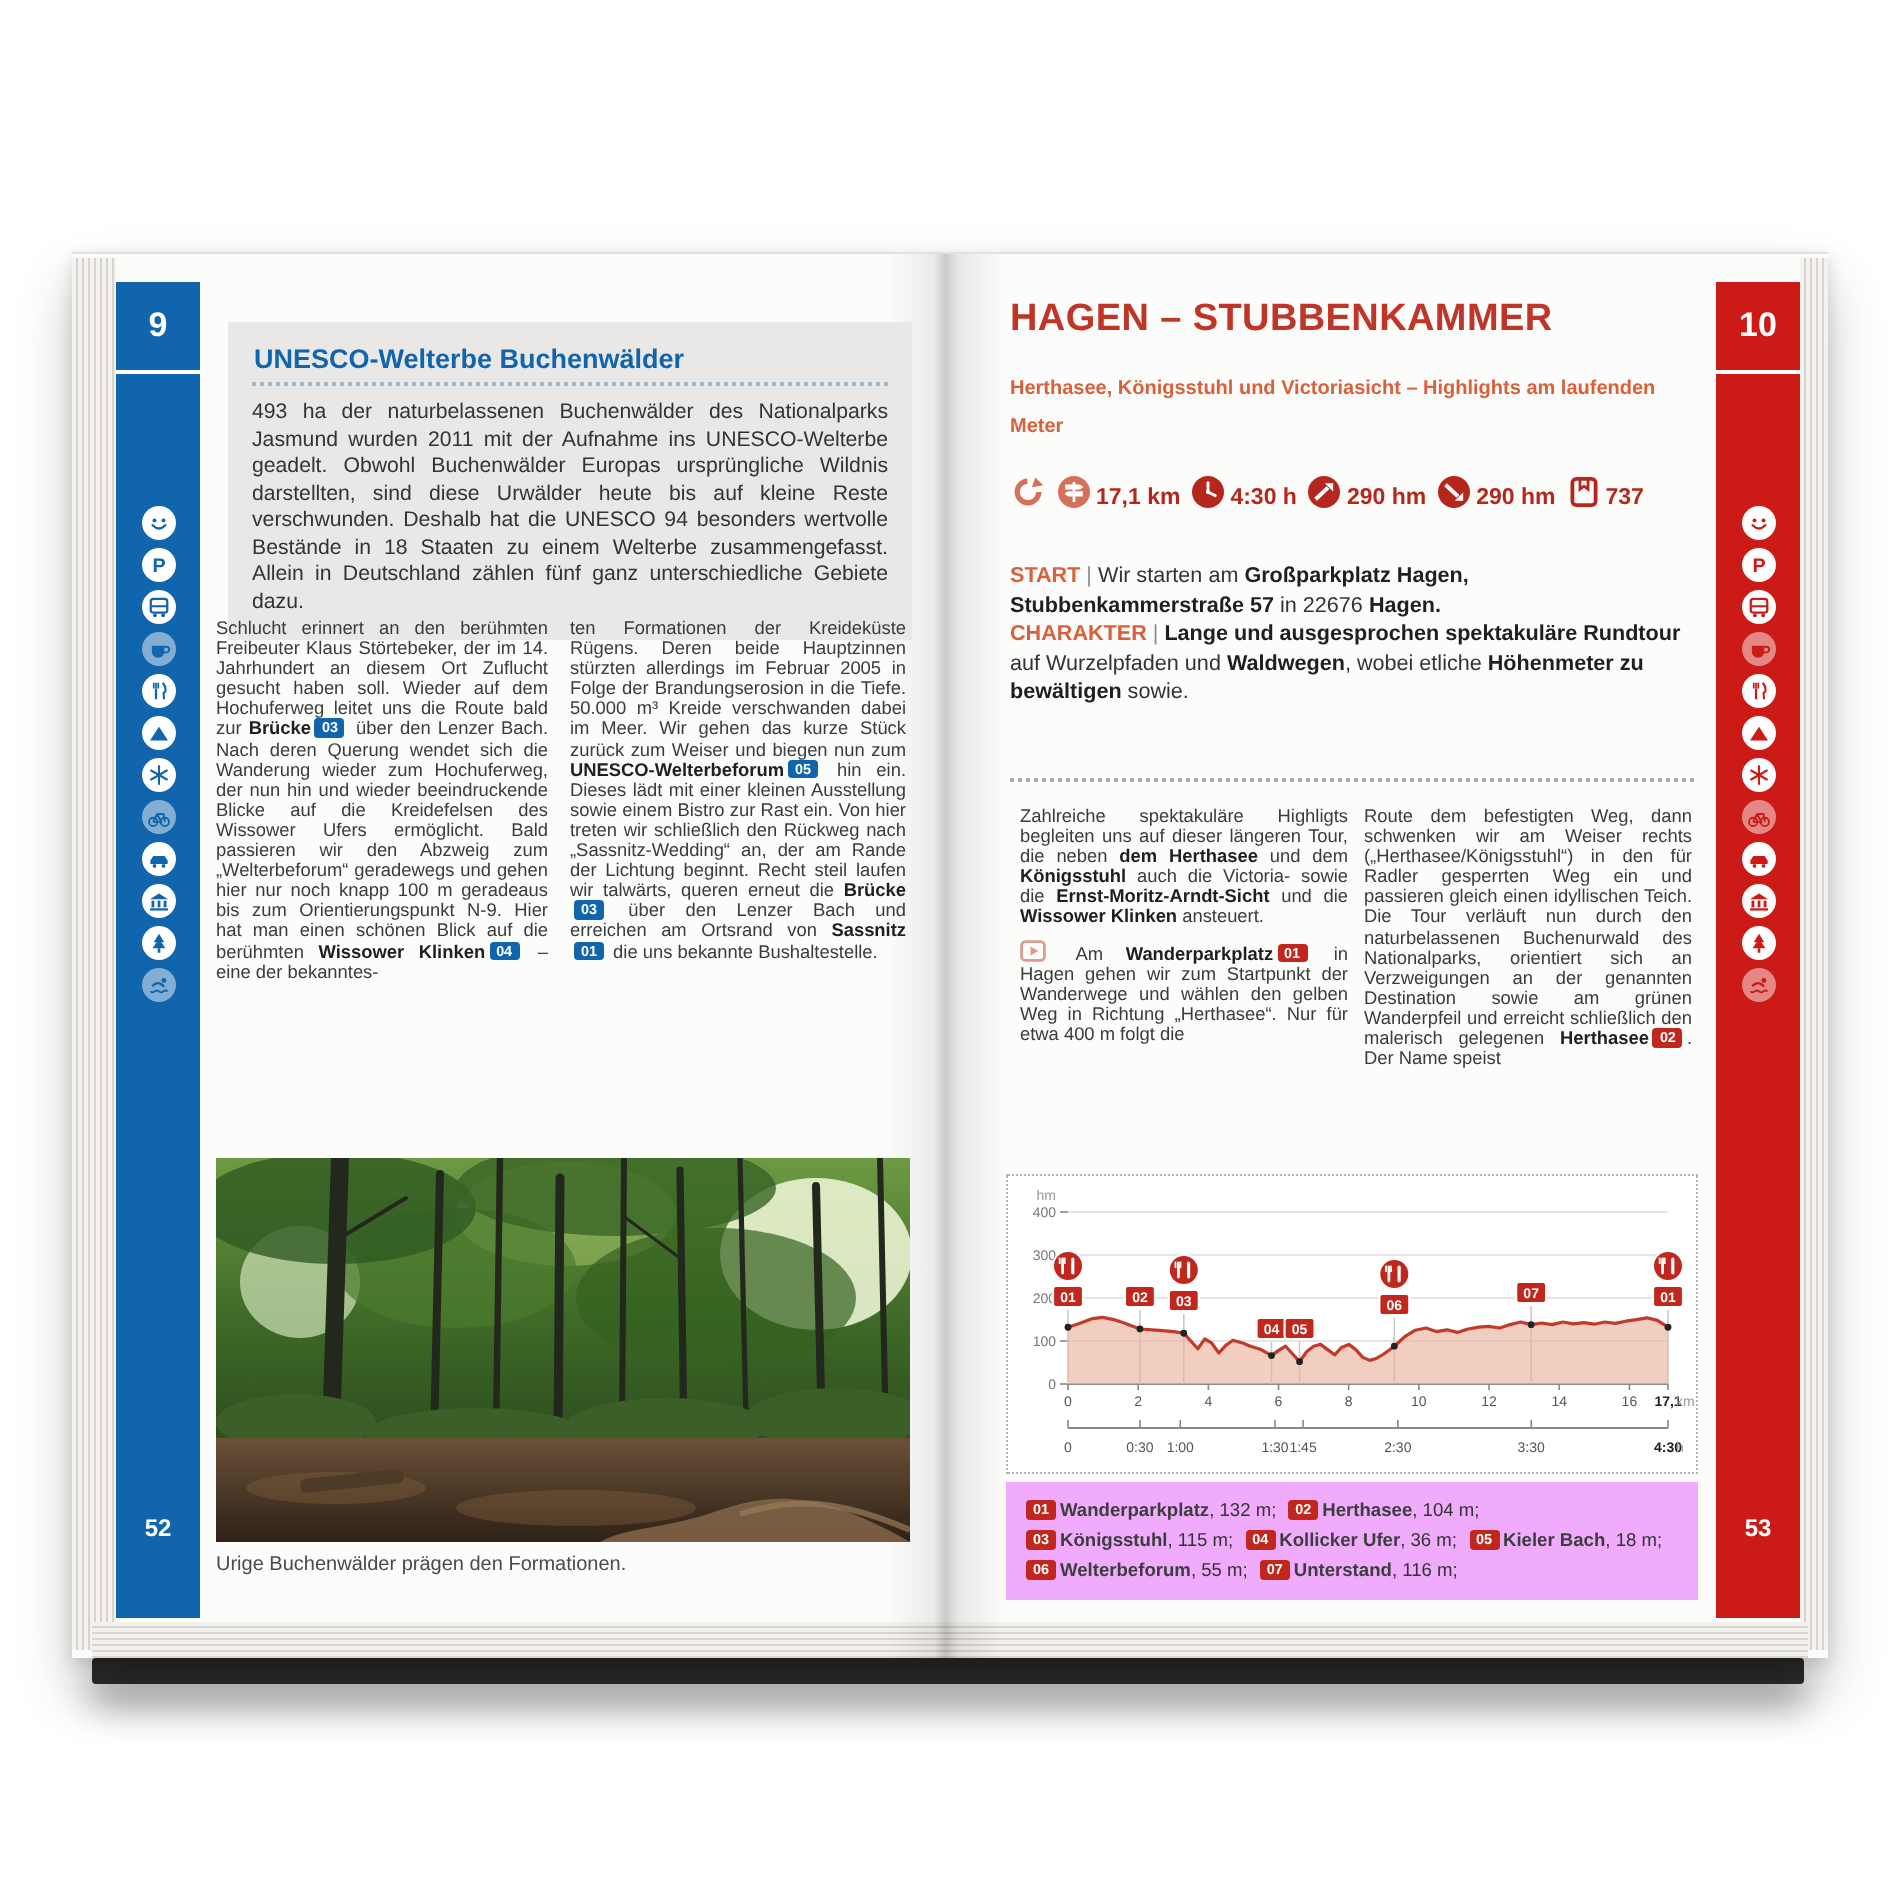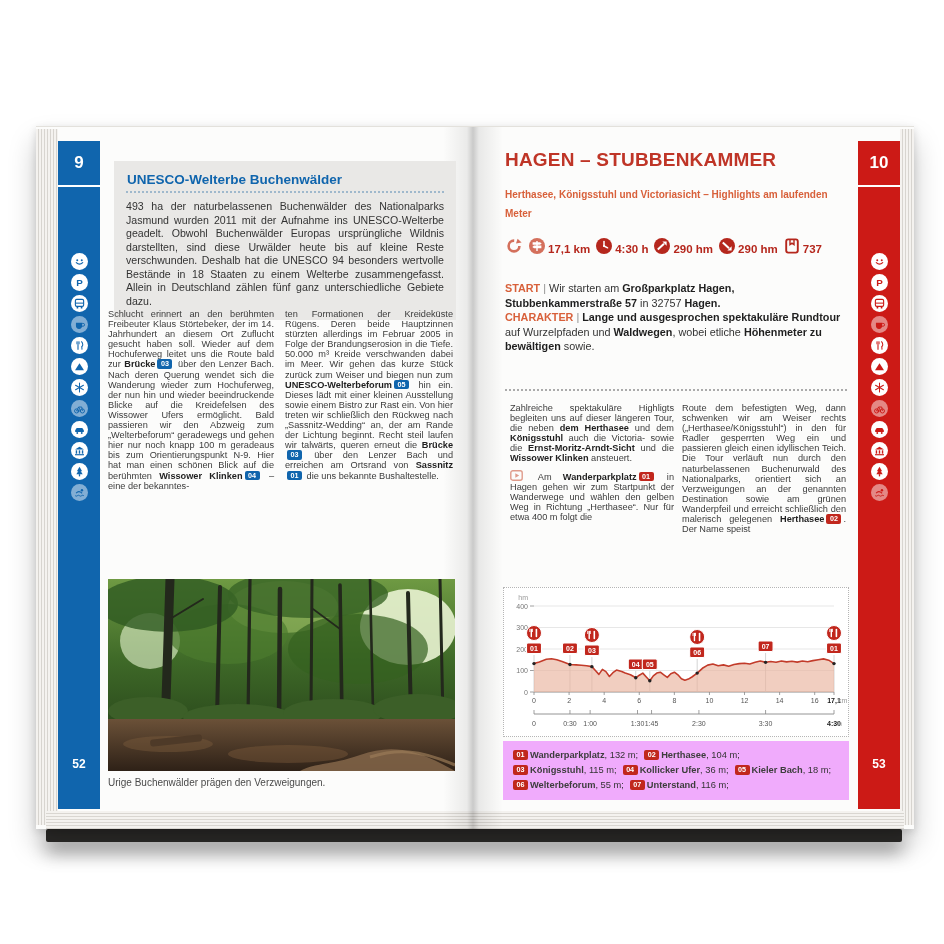--- a/index.html
+++ b/index.html
@@ -321,21 +321,21 @@
         <ellipse cx="310" cy="130" rx="45" ry="15"></ellipse>
       </g>
       <rect x="0" y="140" width="347" height="52" fill="url(#pg2)"></rect>
       <ellipse cx="60" cy="165" rx="45" ry="8" fill="#7a5a3c" opacity="0.45"></ellipse>
       <ellipse cx="180" cy="175" rx="60" ry="9" fill="#81603f" opacity="0.4"></ellipse>
       <path d="M347 192 C305 168 282 166 252 176 C224 186 206 184 192 192 Z" fill="#7f6347" opacity="0.9"></path>
       <path d="M347 186 C310 170 288 170 262 178" stroke="#9a7a57" stroke-width="3" fill="none" opacity="0.7"></path>
       <rect x="42" y="158" width="52" height="7" rx="3" fill="#4e3a28" transform="rotate(-6 68 161)"></rect>
     </svg>
   </div>
-  <div class="abs caption">Urige Buchenwälder prägen den Verzweigungen.</div>
+  <div class="abs caption">Urige Buchenwälder prägen den Formationen.</div>
 
   <div class="abs rp-title">HAGEN – STUBBENKAMMER</div>
   <div class="abs rp-sub">Herthasee, Königsstuhl und Victoriasicht – Highlights am laufenden Meter</div>
   <div class="abs stats">
       <div class="stat">
         <svg viewBox="0 0 18 18">
           <circle cx="9" cy="9" r="5.4" fill="none" stroke="#d4705c" stroke-width="2.6" stroke-dasharray="25 9"></circle>
           <path d="M12.6 1.8 L16.6 5.6 L11 6.6 z" fill="#d4705c"></path>
         </svg>
       </div>
@@ -377,21 +377,21 @@
       </div>
       <div class="stat">
         <svg viewBox="0 0 18 18">
           <rect x="3.2" y="2.4" width="11.6" height="13.2" rx="2" fill="none" stroke="#b5271d" stroke-width="1.9"></rect>
           <path d="M7 2.4 v5.2 l2-1.5 2 1.5 v-5.2" fill="none" stroke="#b5271d" stroke-width="1.4"></path>
         </svg>
         <span class="val">737</span>
       </div>
     </div>
   <div class="abs startblock">
-      <p class="rich-p"><span class="olabel b">START</span><span class="grey"> | </span><span class="">Wir starten am </span><span class="b">Großparkplatz Hagen, Stubbenkammerstraße 57</span><span class=""> in 32757 </span><span class="b">Hagen.</span></p>
+      <p class="rich-p"><span class="olabel b">START</span><span class="grey"> | </span><span class="">Wir starten am </span><span class="b">Großparkplatz Hagen, Stubbenkammerstraße 57</span><span class=""> in 22676 </span><span class="b">Hagen.</span></p>
       <p class="rich-p"><span class="olabel b">CHARAKTER</span><span class="grey"> | </span><span class="b">Lange und ausgesprochen spektakuläre Rundtour</span><span class=""> auf Wurzelpfaden und </span><span class="b">Waldwegen</span><span class="">, wobei etliche </span><span class="b">Höhenmeter zu bewältigen</span><span class=""> sowie.</span></p>
     </div>
   <div class="abs sep"></div>
   <div class="abs rcol1">
       <p class="rich-p"><span class="">Zahlreiche spektakuläre Highligts begleiten uns auf dieser längeren Tour, die neben </span><span class="b">dem Herthasee</span><span class=""> und dem </span><span class="b">Königsstuhl</span><span class=""> auch die Victoria- sowie die </span><span class="b">Ernst-Moritz-Arndt-Sicht</span><span class=""> und die </span><span class="b">Wissower Klinken</span><span class=""> ansteuert.</span></p>
       <p class="rich-p"><span class="inline-icon"><svg viewBox="0 0 13 11" width="13" height="11" font-family="Liberation Sans,sans-serif">
             <rect x="0.8" y="0.8" width="11.4" height="9.4" rx="2" fill="none" stroke="currentColor" stroke-width="1.4"></rect>
             <path d="M5.3 3.3 L9.2 5.5 L5.3 7.7 z" fill="currentColor"></path>
           </svg></span><span class=""> Am </span><span class="b">Wanderparkplatz</span><span class="badge badge-red">01</span><span class=""> in Hagen gehen wir zum Startpunkt der Wanderwege und wählen den gelben Weg in Richtung „Herthasee“. Nur für etwa 400 m folgt die</span></p>
     </div>

